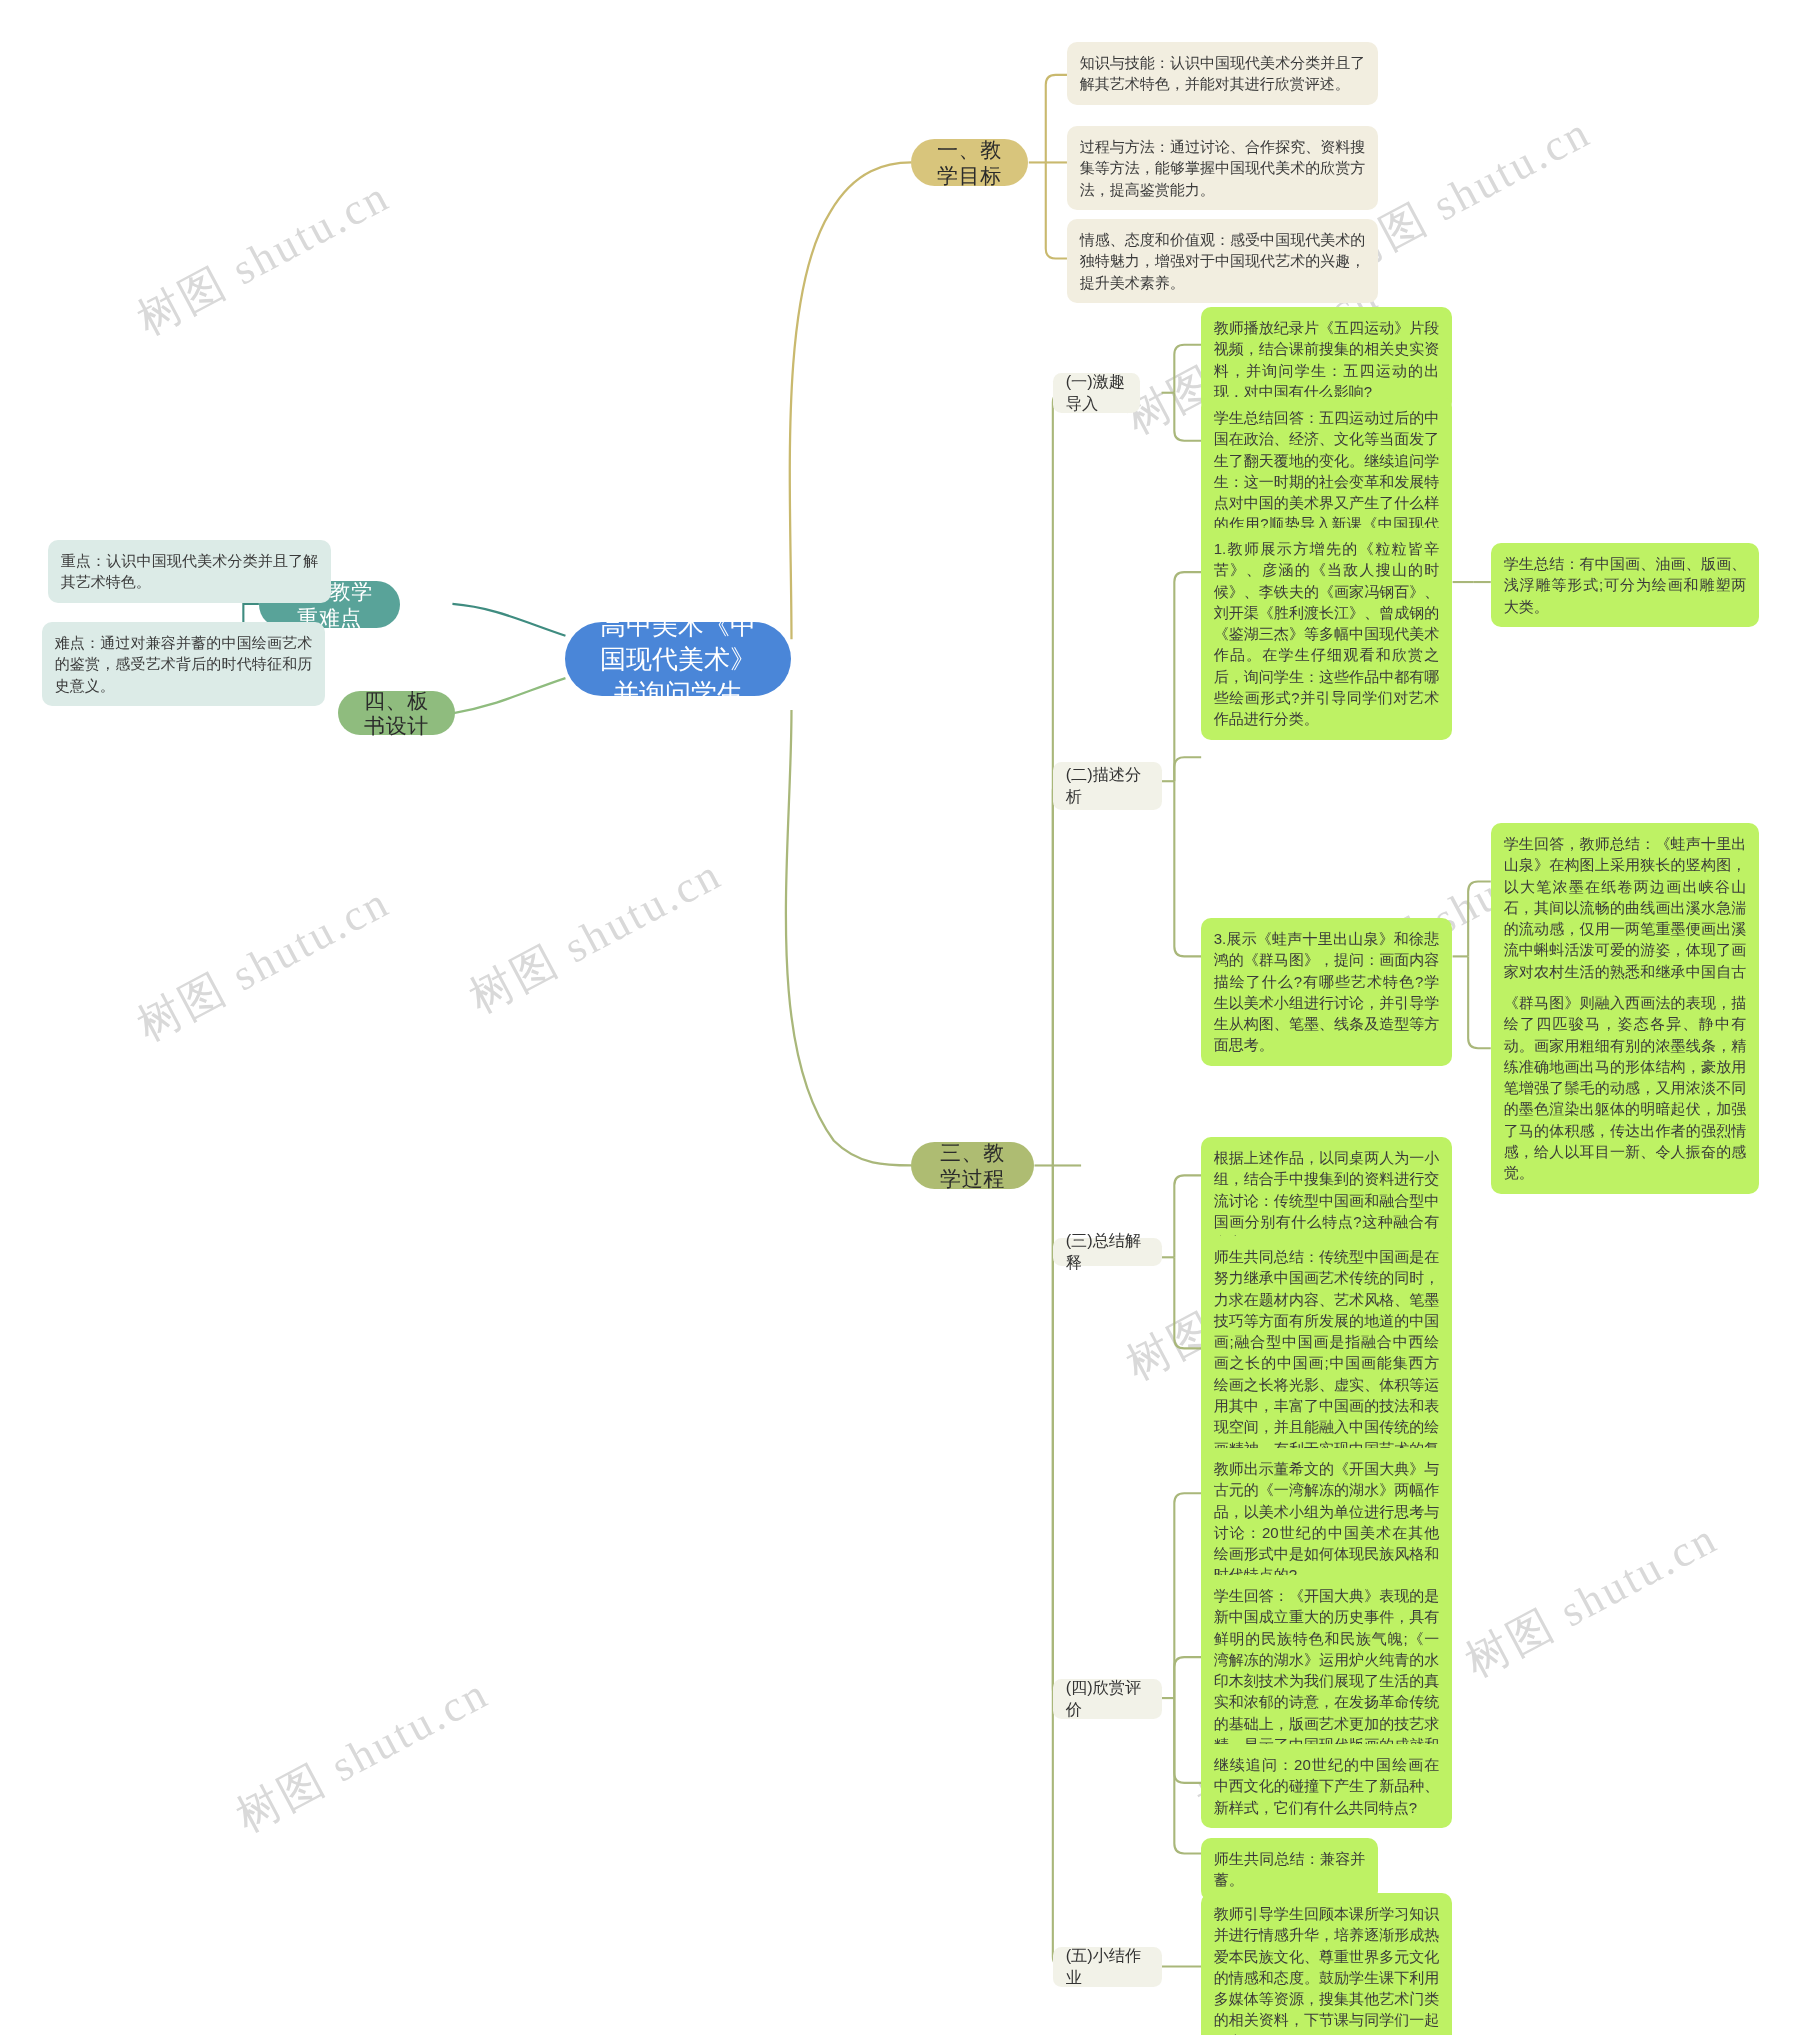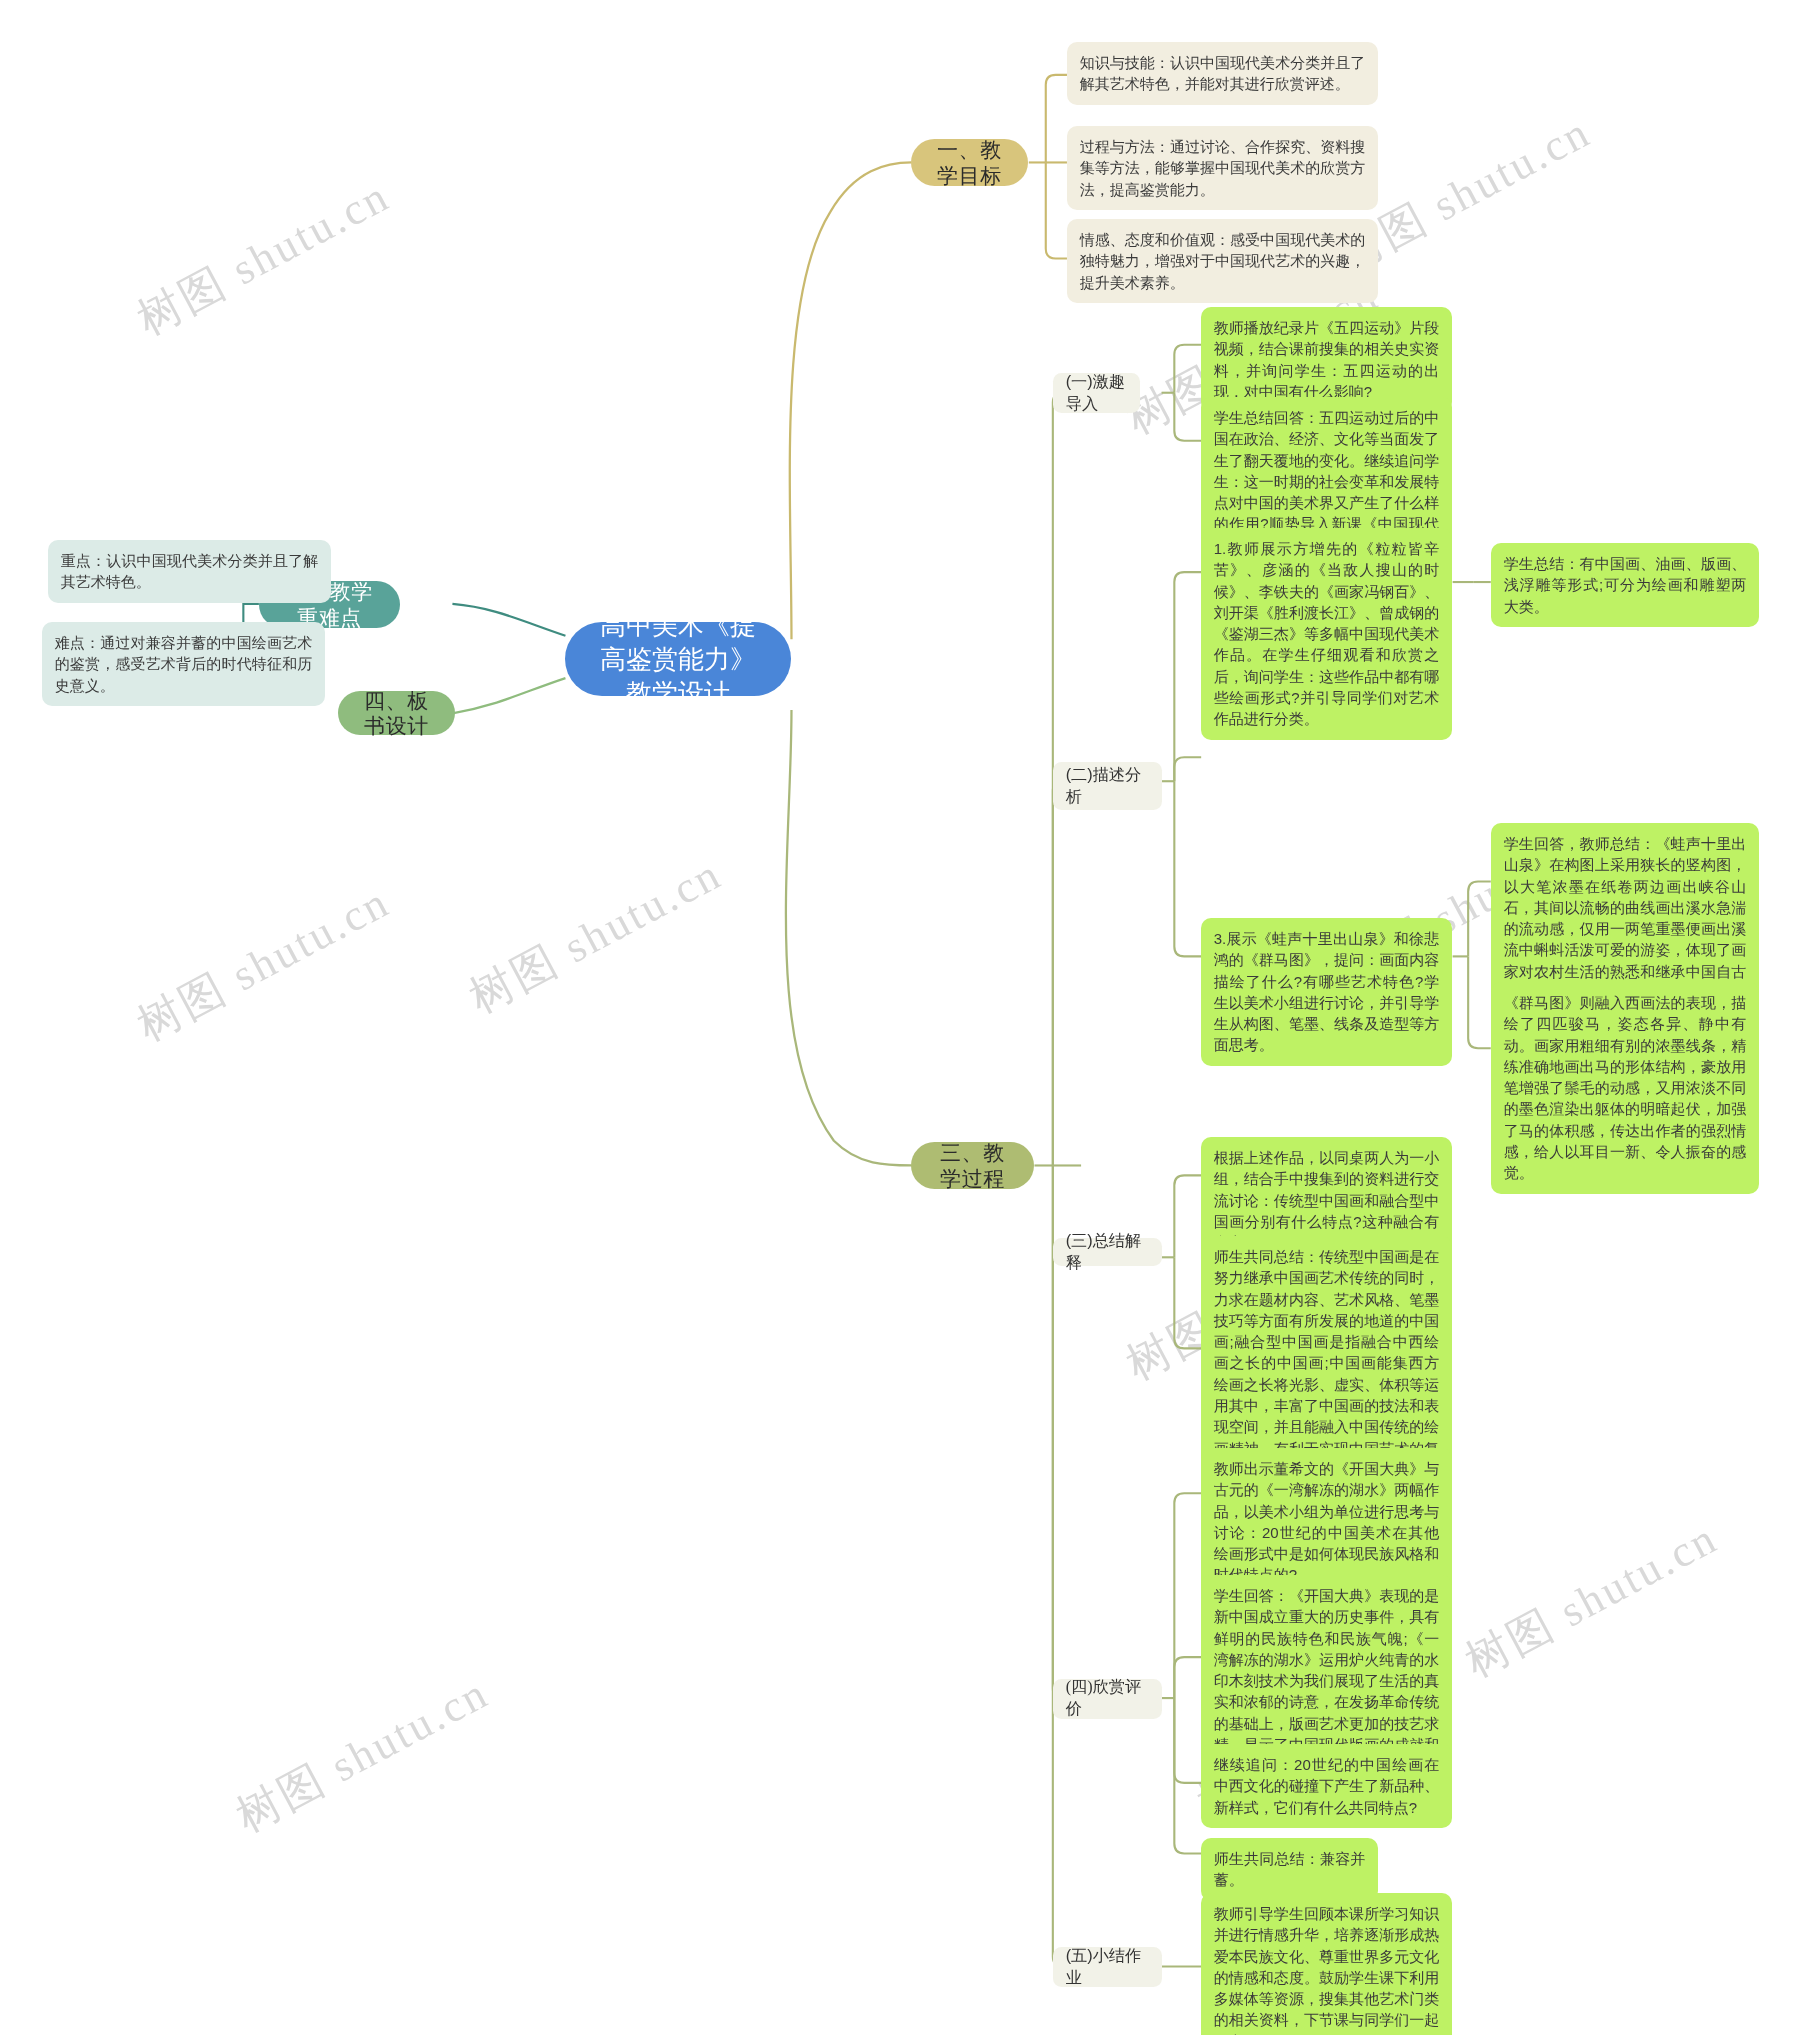--- a/index.html
+++ b/index.html
@@ -171,21 +171,21 @@
       <path d="M1662 2404 V 2360 q0 -14 14 -14 H 1700"></path>
       <path d="M1662 2404 V 2510 q0 14 14 14 H 1700"></path>
       <path d="M1662 2404 V 2610 q0 14 14 14 H 1700"></path>
     </g>
 
     <g fill="none" stroke="#a9b77a" stroke-width="3">
       <path d="M1644 2784 H 1700"></path>
     </g>
   </svg>
 
-  <div class="node root" style="left:565px;top:622px;width:226px;height:74px;">高中美术《提高鉴赏能力》 教学设计</div>
+  <div class="node root" style="left:565px;top:622px;width:226px;height:74px;">高中美术《中国现代美术》 并询问学生</div>
 
   <div class="node branch gold" style="left:911px;top:139px;width:117px;height:47px;">一、教学目标</div>
 
   <div class="node leaf gold" style="left:1067px;top:126px;width:311px;height:auto;">过程与方法：通过讨论、合作探究、资料搜集等方法，能够掌握中国现代美术的欣赏方法，提高鉴赏能力。</div>
   <div class="node leaf gold" style="left:1067px;top:42px;width:311px;height:auto;">知识与技能：认识中国现代美术分类并且了解其艺术特色，并能对其进行欣赏评述。</div>
   <div class="node leaf gold" style="left:1067px;top:219px;width:311px;height:auto;">情感、态度和价值观：感受中国现代美术的独特魅力，增强对于中国现代艺术的兴趣，提升美术素养。</div>
 
   <div class="node branch teal" style="left:259px;top:581px;width:141px;height:47px;">二、教学重难点</div>
 
   <div class="node leaf teal" style="left:48px;top:540px;width:283px;height:auto;">重点：认识中国现代美术分类并且了解其艺术特色。</div>
@@ -205,21 +205,21 @@
 
 
   <div class="node leaf olive" style="left:1201px;top:918px;width:251px;height:auto;">3.展示《蛙声十里出山泉》和徐悲鸿的《群马图》，提问：画面内容描绘了什么?有哪些艺术特色?学生以美术小组进行讨论，并引导学生从构图、笔墨、线条及造型等方面思考。</div>
   <div class="node leaf olive" style="left:1491px;top:823px;width:268px;height:auto;">学生回答，教师总结：《蛙声十里出山泉》在构图上采用狭长的竖构图，以大笔浓墨在纸卷两边画出峡谷山石，其间以流畅的曲线画出溪水急湍的流动感，仅用一两笔重墨便画出溪流中蝌蚪活泼可爱的游姿，体现了画家对农村生活的熟悉和继承中国自古强调表达诗意的绘画传统。</div>
   <div class="node leaf olive" style="left:1491px;top:982px;width:268px;height:auto;">《群马图》则融入西画法的表现，描绘了四匹骏马，姿态各异、静中有动。画家用粗细有别的浓墨线条，精练准确地画出马的形体结构，豪放用笔增强了鬃毛的动感，又用浓淡不同的墨色渲染出躯体的明暗起伏，加强了马的体积感，传达出作者的强烈情感，给人以耳目一新、令人振奋的感觉。</div>
 
   <div class="node sub" style="left:1053px;top:1238px;width:109px;height:28px;">(三)总结解释</div>
   <div class="node leaf olive" style="left:1201px;top:1137px;width:251px;height:auto;">根据上述作品，以同桌两人为一小组，结合手中搜集到的资料进行交流讨论：传统型中国画和融合型中国画分别有什么特点?这种融合有意义吗?</div>
   <div class="node leaf olive" style="left:1201px;top:1236px;width:251px;height:auto;">师生共同总结：传统型中国画是在努力继承中国画艺术传统的同时，力求在题材内容、艺术风格、笔墨技巧等方面有所发展的地道的中国画;融合型中国画是指融合中西绘画之长的中国画;中国画能集西方绘画之长将光影、虚实、体积等运用其中，丰富了中国画的技法和表现空间，并且能融入中国传统的绘画精神，有利于实现中国艺术的复兴，以贡献与世界，因此是具有积极意义的。</div>
 
-  <div class="node sub" style="left:1053px;top:1679px;width:109px;height:40px;font-family:Liberation Serif, serif;">(四)欣赏评价</div>
+  <div class="node sub" style="left:1053px;top:1679px;width:109px;height:40px;">(四)欣赏评价</div>
   <div class="node leaf olive" style="left:1201px;top:1448px;width:251px;height:auto;">教师出示董希文的《开国大典》与古元的《一湾解冻的湖水》两幅作品，以美术小组为单位进行思考与讨论：20世纪的中国美术在其他绘画形式中是如何体现民族风格和时代特点的?</div>
   <div class="node leaf olive" style="left:1201px;top:1575px;width:251px;height:auto;">学生回答：《开国大典》表现的是新中国成立重大的历史事件，具有鲜明的民族特色和民族气魄;《一湾解冻的湖水》运用炉火纯青的水印木刻技术为我们展现了生活的真实和浓郁的诗意，在发扬革命传统的基础上，版画艺术更加的技艺求精，显示了中国现代版画的成就和独特的水印木刻的艺术魅力。</div>
   <div class="node leaf olive" style="left:1201px;top:1744px;width:251px;height:auto;">继续追问：20世纪的中国绘画在中西文化的碰撞下产生了新品种、新样式，它们有什么共同特点?</div>
   <div class="node leaf olive leaf-center" style="left:1201px;top:1838px;width:177px;height:auto;">师生共同总结：兼容并蓄。</div>
 
   <div class="node sub" style="left:1053px;top:1947px;width:109px;height:40px;">(五)小结作业</div>
   <div class="node leaf olive" style="left:1201px;top:1893px;width:251px;height:auto;">教师引导学生回顾本课所学习知识并进行情感升华，培养逐渐形成热爱本民族文化、尊重世界多元文化的情感和态度。鼓励学生课下利用多媒体等资源，搜集其他艺术门类的相关资料，下节课与同学们一起分享。</div>
 
 </div>
 

